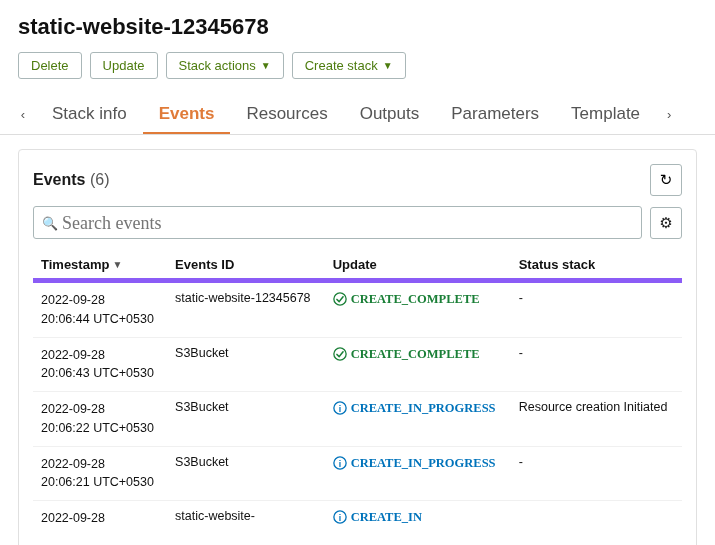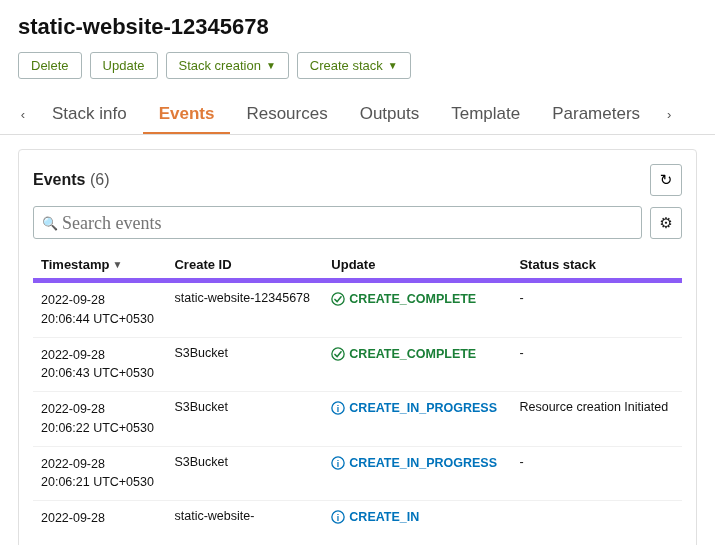--- a/index.html
+++ b/index.html
@@ -207,51 +207,51 @@
       display: flex;
       align-items: flex-start;
       gap: 4px;
       line-height: 1.4;
     }
     .status-icon {
       font-size: 14px;
       flex-shrink: 0;
       margin-top: 1px;
     }
-    .status-text { font-weight: 600; }
+    .status-text { font-weight: 600; font-family: Liberation Serif, serif; }
     .reason-cell { color: #444; }
     .table-row-last td { border-bottom: none; }
   </style>
 </head>
 <body>
 
 <div class="page-header">
   <div class="page-title">static-website-12345678</div>
   <div class="toolbar">
     <button class="btn">Delete</button>
     <button class="btn">Update</button>
     <button class="btn">
-      <span>Stack creation</span>
+      <span>Stack actions</span>
       <span class="arrow">▼</span>
     </button>
     <button class="btn">
       <span>Create stack</span>
       <span class="arrow">▼</span>
     </button>
   </div>
 </div>
 
 <div class="tab-nav">
   <div class="tab-nav-arrow">‹</div>
   <div class="tab">Stack info</div>
   <div class="tab active">Events</div>
   <div class="tab">Resources</div>
   <div class="tab">Outputs</div>
+  <div class="tab">Parameters</div>
   <div class="tab">Template</div>
-  <div class="tab">Parameters</div>
   <div class="tab-nav-arrow">›</div>
 </div>
 
 <div class="content">
   <div class="events-card">
 
     <div class="events-header">
       <div class="events-title">
         <span>Events</span>
         <span class="events-count">(6)</span>
@@ -270,21 +270,21 @@
     <table class="events-table">
       <thead>
         <tr>
           <th>
             <span class="th-sort">
               <span>Timestamp</span>
               <span class="sort-icon">▼</span>
             </span>
           </th>
           <th>
-            <span>Create ID</span>
+            <span>Events ID</span>
           </th>
           <th>
             <span>Update</span>
           </th>
           <th>
             <span>Status stack</span>
           </th>
         </tr>
       </thead>
       <tbody id="events-tbody">

